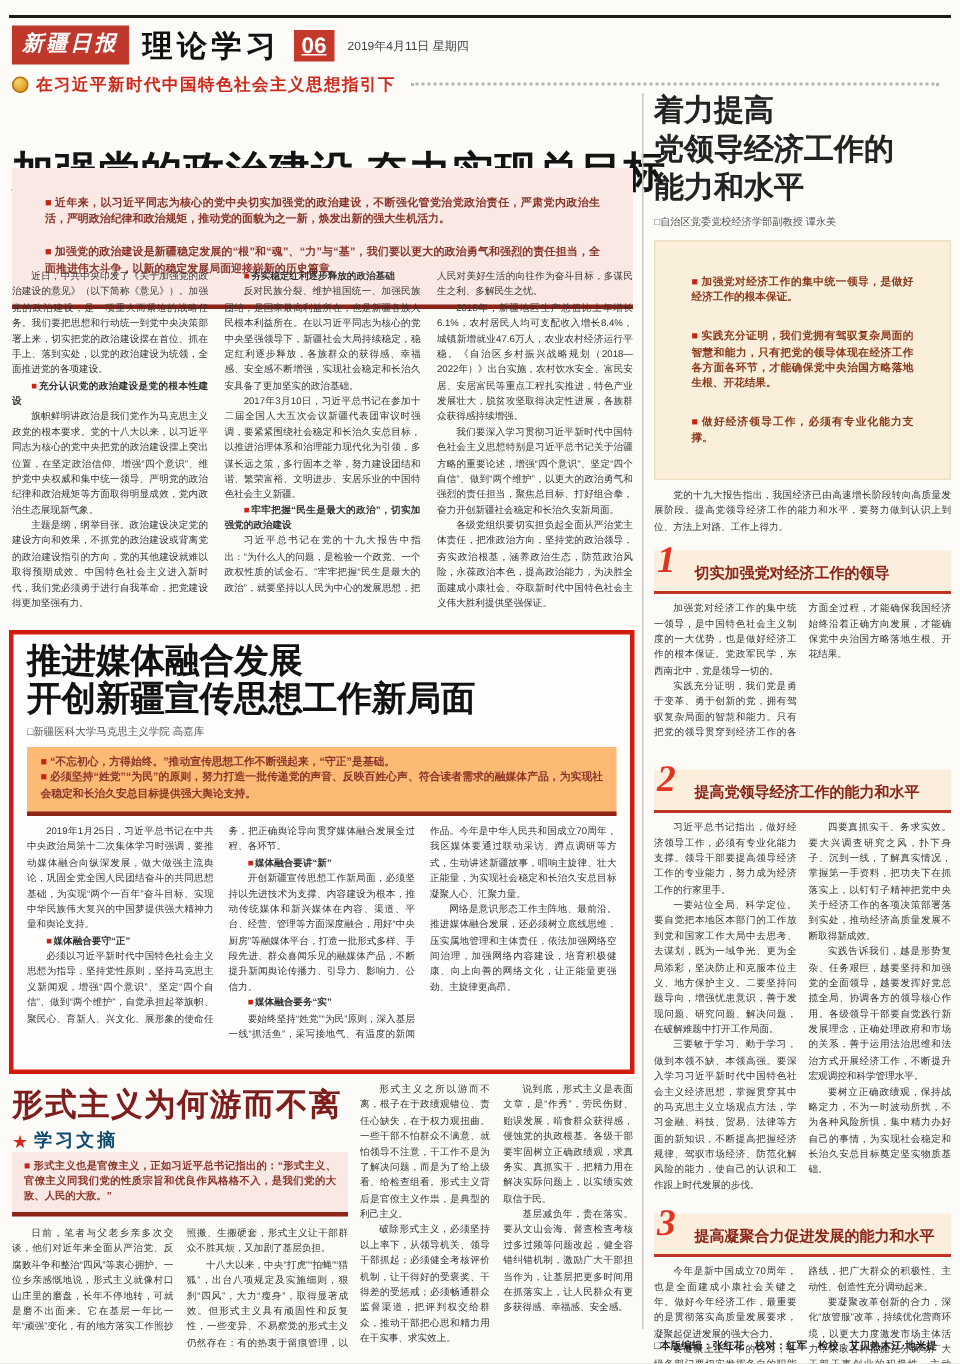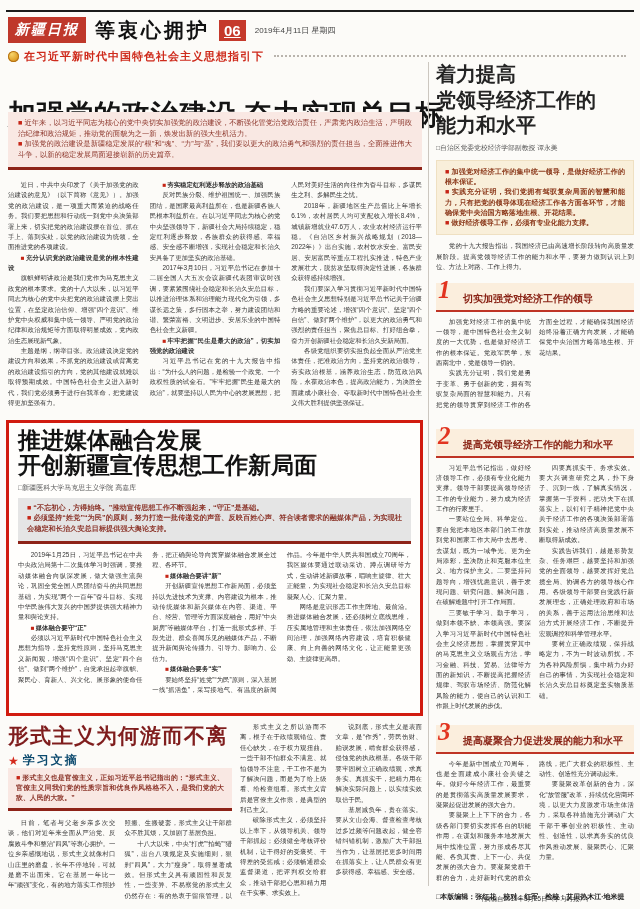--- a/index.html
+++ b/index.html
@@ -19,73 +19,73 @@
           background:radial-gradient(circle at 35% 30%,#f7d56a 0%,#e2a52f 55%,#c07a14 100%);
           box-shadow:inset 0 0 0 1px #b57214;}
   .banner-text{font-size:11px;font-weight:bold;color:#ce2a1b;letter-spacing:1px;white-space:nowrap;}
   .banner-dots{flex:1;border-top:2px dotted #b9b4ad;margin-left:5px;height:0;}
   
   .main-headline{position:absolute;left:8px;top:64px;width:418px;font-size:28px;font-weight:900;
                  color:#141414;white-space:nowrap;letter-spacing:0.5px;margin-top:32px;}
   .main-byline{position:absolute;left:8px;top:101px;font-size:7.5px;color:#555;margin-top:44px;}
   .main-summary{position:absolute;left:8px;top:112px;width:414px;box-sizing:border-box;
                 background:#f9e8e3;border-bottom:3px solid #8e2318;padding:6px 10px 7px;}
-  .main-summary p{margin:0;font-size:7.3px;line-height:1.45;color:#8c352a;font-weight:normal;text-align:justify;}
+  .main-summary p{margin:12px;font-size:7.3px;line-height:1.45;color:#8c352a;font-weight:bold;text-align:justify;}
   .bullet::before{content:"■";color:#c62516;margin-right:2px;}
   .cols{column-fill:auto;overflow:hidden;}
   .body-text p{margin:0;font-size:6.4px;line-height:1.62;color:#333;text-align:justify;text-indent:2em;}
   .subhead{margin:4px 0 3px;font-size:7.7px;font-weight:900;color:#141414;line-height:1.35;text-indent:0;}
   .subhead::before{content:"■";color:#c62516;margin-right:1px;}
   .main-body{position:absolute;left:8px;top:180px;width:414px;height:236px;column-count:3;column-gap:11px;}
   
   .media-box{position:absolute;left:6px;top:420px;width:417px;height:296px;box-sizing:border-box;
              border:3px solid #d11b0f;background:#fffefc;padding:6px 9px 5px;}
   .media-headline{font-size:23px;font-weight:900;color:#121212;line-height:1.08;white-space:pre-line;font-family:Liberation Serif, serif;}
   .media-byline{font-size:7px;color:#555;margin-top:4px;}
-  .media-summary{margin-top:5px;background:#e5e5e5;border-bottom:3px solid #8e2318;padding:5px 9px 6px;}
+  .media-summary{margin-top:5px;background:#fdba74;border-bottom:3px solid #8e2318;padding:5px 9px 6px;}
   .media-summary p{margin:0;font-size:7.2px;line-height:1.5;color:#8c352a;font-weight:bold;text-align:justify;}
   .media-body{margin-top:6px;height:150px;column-count:3;column-gap:10px;}
   
   .digest-title{position:absolute;left:8px;top:722px;font-size:21px;font-weight:800;color:#7f1d1d;letter-spacing:1px;}
   .digest-badge{position:absolute;left:8px;top:752px;display:flex;align-items:center;gap:4px;}
   .badge-icon{color:#d42a1c;font-size:12px;line-height:1;}
   .badge-label{font-size:12px;font-weight:900;color:#0c4a6e;letter-spacing:2px;}
   .digest-box{position:absolute;left:8px;top:768px;width:224px;box-sizing:border-box;
               background:#f9e8e3;border-bottom:3px solid #8e2318;padding:5px 8px;}
   .digest-box p{margin:0;font-size:6.9px;line-height:1.45;color:#8c352a;font-weight:bold;text-align:justify;}
   .digest-body{position:absolute;left:8px;top:818px;width:224px;height:91px;column-count:2;column-gap:9px;}
   .bottom-mid{position:absolute;left:240px;top:722px;width:182px;height:183px;column-count:2;column-gap:9px;}
   
   .vrule{position:absolute;left:428px;top:62px;height:824px;width:1px;background:#ccc7c0;}
   .sidebar{position:absolute;left:436px;top:62px;width:198px;}
   .sb-headline{font-size:20px;font-weight:700;color:#232323;line-height:1.28;white-space:pre-line;}
   .sb-byline{font-size:6.8px;color:#555;margin-top:4px;}
   .sb-summary{margin-top:7px;background:#f9efda;border:1px solid #efe0c2;padding:6px 8px;}
-  .sb-summary p{margin:0;font-size:7.1px;line-height:1.45;color:#8c3a1c;font-weight:bold;text-align:justify;}
+  .sb-summary p{margin:16px;font-size:7.1px;line-height:1.45;color:#8c3a1c;font-weight:bold;text-align:justify;}
   .sb-intro{margin-top:6px;}
   .sb-sec-header{position:relative;margin-top:10px;padding:5px 6px 4px 27px;background:#fbeedd;
                  border-bottom:2px solid #bf3425;}
   .sb-sec-num{position:absolute;left:2px;top:-7px;font-size:25px;font-weight:900;font-style:italic;
               color:#e23420;font-family:"Liberation Serif",serif;}
   .sb-sec-title{font-size:10px;font-weight:900;color:#8a2416;}
   .sb-sec-body{margin-top:5px;column-count:2;column-gap:8px;}
   .h102{height:102px;} .h252{height:252px;} .h132{height:132px;}
   .sb-source{margin-top:4px;font-size:6.4px;color:#333;text-align:center;}
   .credits{position:absolute;left:436px;top:892px;width:200px;font-size:7px;font-weight:bold;color:#222;}
 </style>
 </head>
 <body>
 
 <div class="page">
 
   <div class="top-rule"></div>
 
   <div class="masthead">
     <span class="logo">新疆日报</span>
-    <span class="section-title">等衷心拥护</span>
+    <span class="section-title">理论学习</span>
     <span class="pageno">06</span>
     <span class="date">2019年4月11日 星期四</span>
   </div>
 
   <div class="banner">
     <span class="emblem"></span>
     <span class="banner-text">在习近平新时代中国特色社会主义思想指引下</span>
     <span class="banner-dots"></span>
   </div>
 

